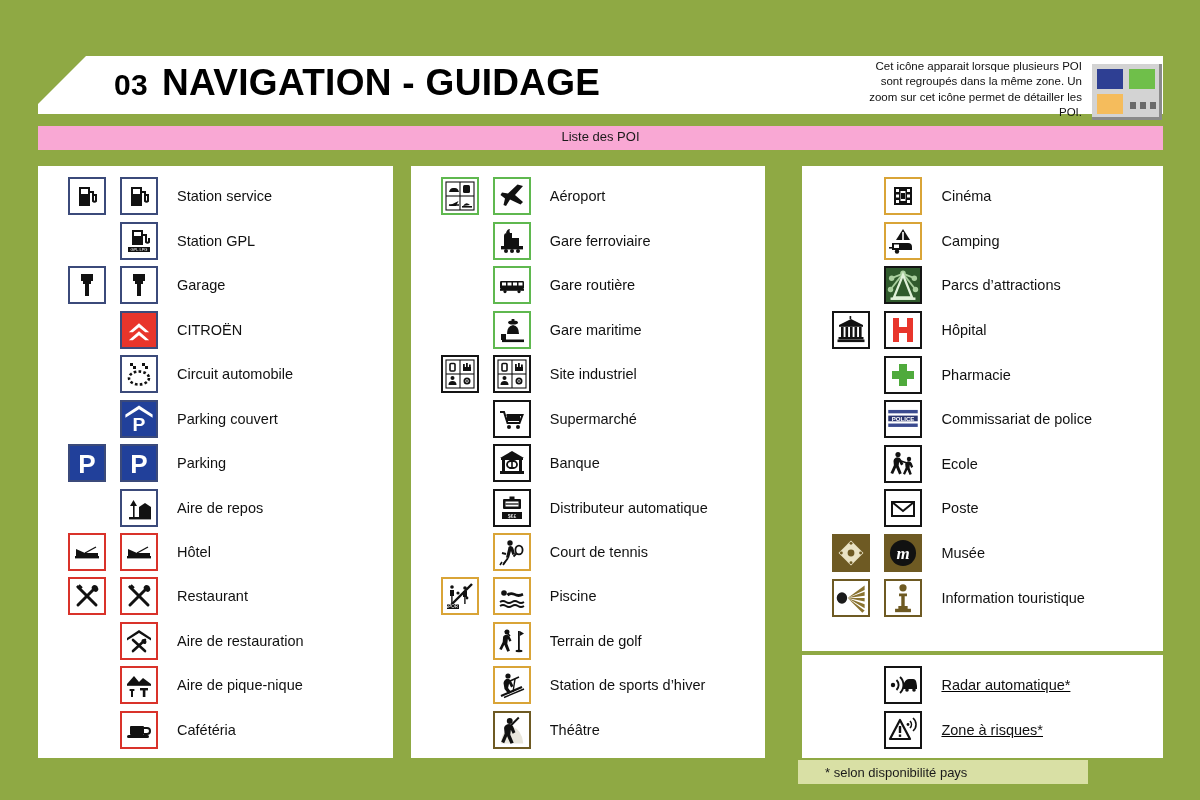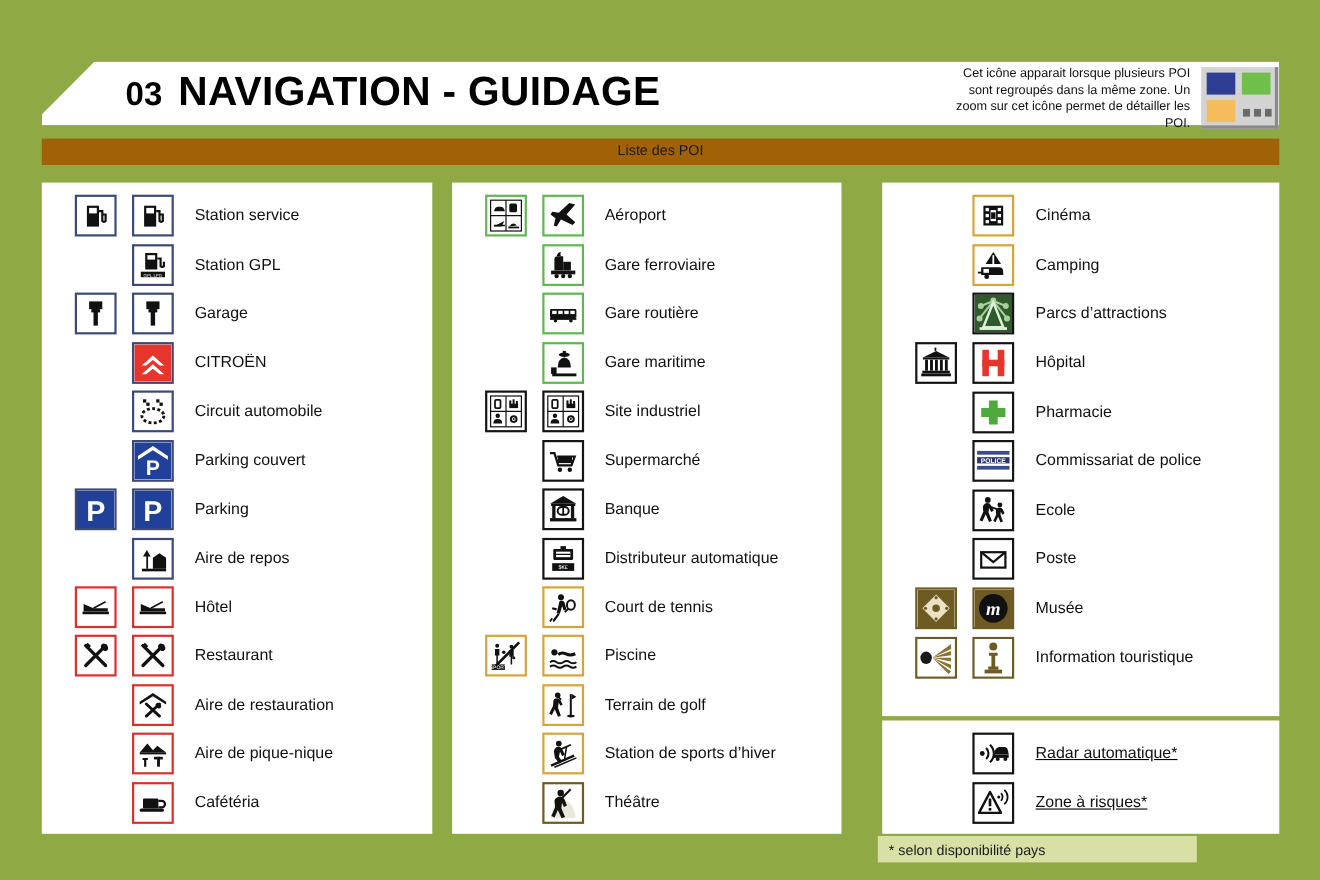--- a/index.html
+++ b/index.html
@@ -22,31 +22,31 @@
   .header-title {
     position: absolute; left: 58px; top: 6px;
     font-size: 37px; font-weight: bold; color: #000;
     letter-spacing: 0.3px; white-space: nowrap; margin-left: 18px;
   }
   .header-num { font-size: 30px; font-weight: bold; }
   .header-sep { display:inline-block; width: 14px; }
 
   .subbar {
     position: absolute; left: 38px; top: 126px; width: 1125px; height: 24px;
-    background: #a16207;
+    background: #f9a8d4;
   }
   .subbar-label {
     position: absolute; left: 0; right: 0; top: 3px;
     text-align: center; font-size: 13px; color: #1a1a1a;
   }
 
   
   .note {
     position: absolute; left: 852px; top: 58px; width: 310px; height: 62px;
-    display: flex; align-items: center; justify-content: flex-end; gap: 10px;
+    display: flex; align-items: flex-end; justify-content: flex-end; gap: 10px;
   }
   .note-text {
     font-size: 11.5px; line-height: 1.32; color: #111; text-align: right;
     width: 218px; padding-top: 2px;
   }
   .note-icon {
     width: 70px; height: 56px; background: #d3d3d3;
     border-right: 3px solid #8a8a8a; border-bottom: 3px solid #8a8a8a;
     position: relative; flex: none;
   }
@@ -92,21 +92,21 @@
   .b-blue   { border: 2px solid #3b4a7a; }
   .b-red    { border: 2px solid #d9322a; }
   .b-green  { border: 2px solid #5fb84f; }
   .b-black  { border: 2px solid #141414; }
   .b-orange { border: 2px solid #d9a437; }
   .b-brown  { border: 2px solid #6e5a23; }
 
   
   .footnote {
     position: absolute; left: 798px; top: 760px; width: 290px; height: 24px;
-    background: #d9e0a5; display: flex; align-items: center; padding-left: 10px;
+    background: #d9e0a5; display: flex; align-items: center; padding-left: 27px;
   }
   .footnote span { font-size: 13px; color: #1a1a1a; }
   .pagenum {
     position: absolute; left: 1155px; top: 797px;
     font-size: 26px; color: #ffffff; font-weight: normal;
   }
 </style>
 </head>
 <body>
 

